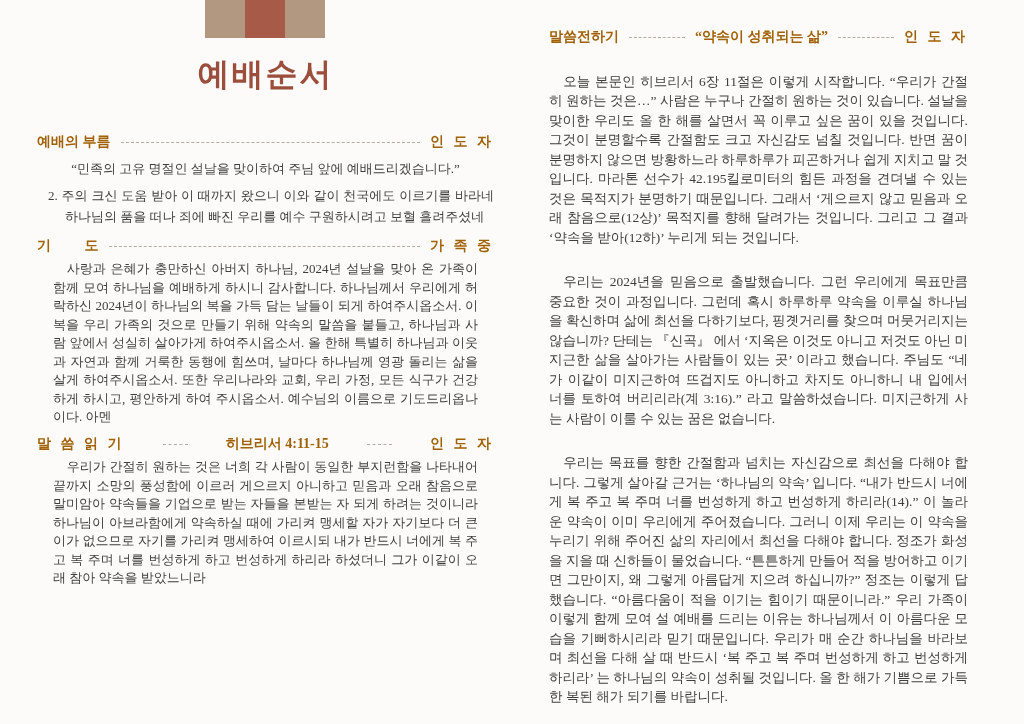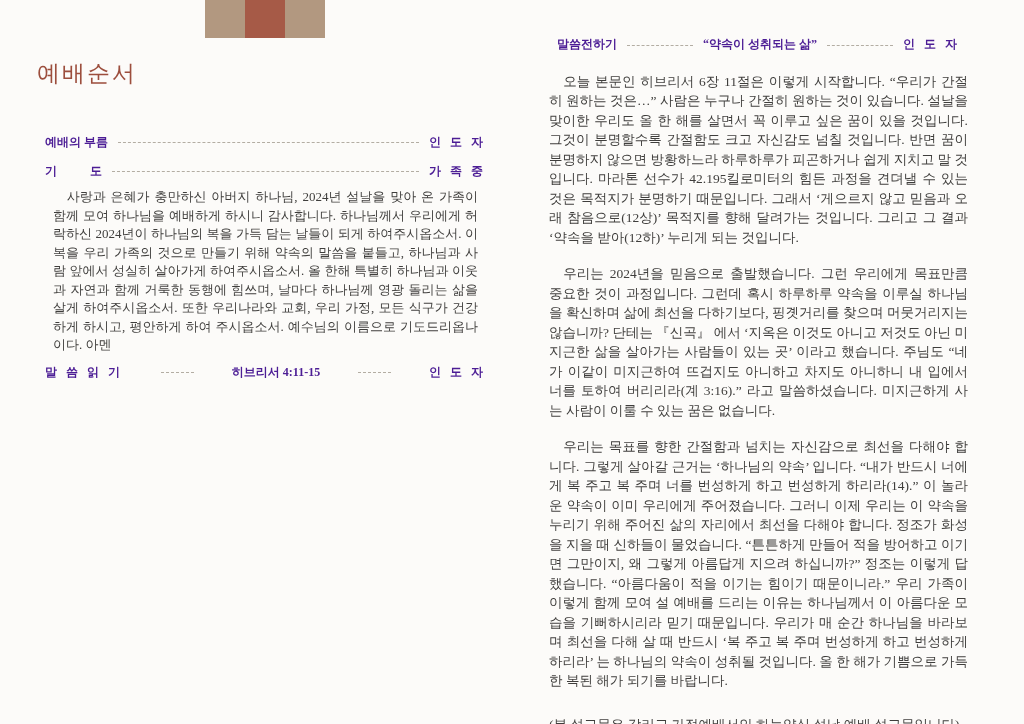--- a/index.html
+++ b/index.html
@@ -11,80 +11,83 @@
     overflow:hidden;
   }
   
   .deco{position:absolute;left:205px;top:0;width:120px;height:38px;display:flex;}
   .deco span{flex:1;height:100%;}
   
   .page-left{position:absolute;left:37px;top:57px;width:457px;font-size:13px;line-height:18.5px;}
   .page-right{position:absolute;left:549px;top:27px;width:419px;font-size:13.5px;line-height:19.5px;}
   
   .worship-title{
-    margin:0 0 42px;text-align:left;
-    font-size:23px;line-height:34px;font-weight:normal;letter-spacing:2px;
+    margin:0 0 42px;text-align:center;
+    font-size:32px;line-height:34px;font-weight:bold;letter-spacing:2px;
   }
   
-  .rule-row{display:flex;align-items:center;font-weight:bold;font-size:12px;color:#4c1d95;margin:8px;}
+  .rule-row{display:flex;align-items:center;font-weight:bold;font-size:14px;color:#a16207;margin:0;}
   .rule{flex:1;height:1px;border-bottom:1px dashed #b3ada3;margin:0 10px;}
   .sec-label{white-space:nowrap;}
   .sec-label.wide-gap{word-spacing:30px;}
   .sec-label.char-gap{letter-spacing:3px;}
   .sec-center{white-space:nowrap;font-weight:bold;}
   .sec-right{white-space:nowrap;letter-spacing:3px;}
   .mt12{margin-top:12px;}
   .mt10{margin-top:10px;}
   .mt8{margin-top:8px;gap:28px;}
   
   .quote-line{text-align:center;margin:7px 0 0;line-height:19px;}
   .verses{margin:7px 0 0;padding-left:28px;}
   .verse{text-indent:-17px;line-height:21px;text-align:justify;margin:1px 0;}
   .amen-line{text-align:right;margin:0 16px 0 0;line-height:20px;}
   .body-par{margin:5px 16px 0;text-indent:1.05em;text-align:justify;line-height:18.5px;}
   
-  .sermon-par{margin:17px 0 0;text-indent:1.05em;text-align:justify;}
+  .sermon-par{margin:25px 0 0;text-indent:1.05em;text-align:justify;}
   .footnote{margin:24px 0 0;text-indent:0;}
 </style>
 </head>
 <body>
 
 <div class="deco">
   <span style="background: rgb(178, 152, 128);"></span>
   <span style="background: rgb(166, 90, 71);"></span>
   <span style="background: rgb(178, 152, 128);"></span>
 </div>
 
 <div class="page-left">
 
   <h1 class="worship-title" style="color: rgb(156, 78, 61);">예배순서</h1>
 
   <div class="rule-row">
     <span class="sec-label">예배의 부름</span>
     <span class="rule"></span>
     <span class="sec-right">인 도 자</span>
   </div>
+  <p class="quote-line">“민족의 고유 명절인 설날을 맞이하여 주님 앞에 예배드리겠습니다.”</p>
 
   <div class="verses">
+    <div class="verse">2. 주의 크신 도움 받아 이 때까지 왔으니 이와 같이 천국에도 이르기를 바라네 하나님의 품을 떠나 죄에 빠진 우리를 예수 구원하시려고 보혈 흘려주셨네</div>
   </div>
 
   <div class="rule-row mt10">
     <span class="sec-label wide-gap">기 도</span>
     <span class="rule"></span>
     <span class="sec-right">가 족 중</span>
   </div>
   <p class="body-par">사랑과 은혜가 충만하신 아버지 하나님, 2024년 설날을 맞아 온 가족이 함께 모여 하나님을 예배하게 하시니 감사합니다. 하나님께서 우리에게 허락하신 2024년이 하나님의 복을 가득 담는 날들이 되게 하여주시옵소서. 이 복을 우리 가족의 것으로 만들기 위해 약속의 말씀을 붙들고, 하나님과 사람 앞에서 성실히 살아가게 하여주시옵소서. 올 한해 특별히 하나님과 이웃과 자연과 함께 거룩한 동행에 힘쓰며, 날마다 하나님께 영광 돌리는 삶을 살게 하여주시옵소서. 또한 우리나라와 교회, 우리 가정, 모든 식구가 건강하게 하시고, 평안하게 하여 주시옵소서. 예수님의 이름으로 기도드리옵나이다. 아멘</p>
 
   <div class="rule-row mt8">
     <span class="sec-label char-gap">말 씀 읽 기</span>
     <span class="rule"></span>
     <span class="sec-center">히브리서 4:11-15</span>
     <span class="rule"></span>
     <span class="sec-right">인 도 자</span>
   </div>
+  <p class="body-par">우리가 간절히 원하는 것은 너희 각 사람이 동일한 부지런함을 나타내어 끝까지 소망의 풍성함에 이르러 게으르지 아니하고 믿음과 오래 참음으로 말미암아 약속들을 기업으로 받는 자들을 본받는 자 되게 하려는 것이니라 하나님이 아브라함에게 약속하실 때에 가리켜 맹세할 자가 자기보다 더 큰 이가 없으므로 자기를 가리켜 맹세하여 이르시되 내가 반드시 너에게 복 주고 복 주며 너를 번성하게 하고 번성하게 하리라 하셨더니 그가 이같이 오래 참아 약속을 받았느니라</p>
 
 </div>
 
 <div class="page-right">
 
   <div class="rule-row">
     <span class="sec-label">말씀전하기</span>
     <span class="rule"></span>
     <span class="sec-center">“약속이 성취되는 삶”</span>
     <span class="rule"></span>

